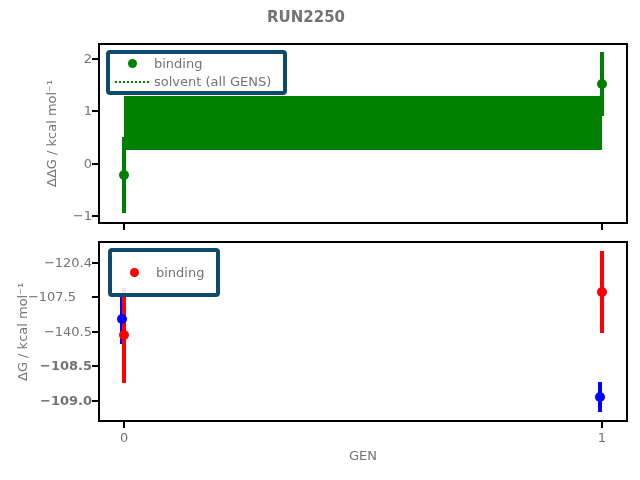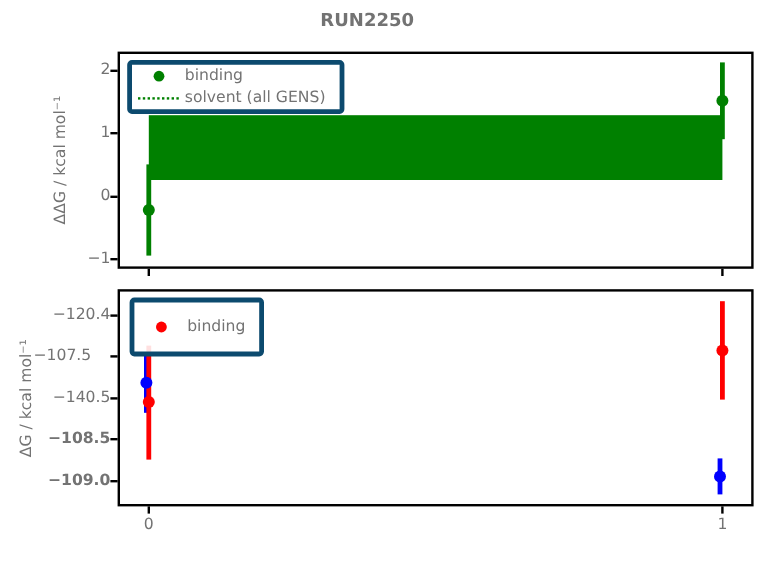--- a/index.html
+++ b/index.html
@@ -77,20 +77,21 @@
       <div class="bar" style="left: 122.039px; top: 287.767px; width: 4px; height: 95.0428px; background: rgb(255, 0, 0);"></div>
       <div class="bar" style="left: 599.961px; top: 251.265px; width: 4px; height: 81.2685px; background: rgb(255, 0, 0);"></div>
       <div class="pt" style="left: 117.039px; top: 314.447px; width: 10px; height: 10px; background: rgb(0, 0, 255);"></div>
       <div class="pt" style="left: 594.961px; top: 392.272px; width: 10px; height: 10px; background: rgb(0, 0, 255);"></div>
       <div class="pt" style="left: 119.039px; top: 330.288px; width: 10px; height: 10px; background: rgb(255, 0, 0);"></div>
       <div class="pt" style="left: 596.961px; top: 286.899px; width: 10px; height: 10px; background: rgb(255, 0, 0);"></div>
     </div>
 
   <div class="ylab" id="ylab0">ΔΔG / kcal mol⁻¹</div>
   <div class="ylab" id="ylab1">ΔG / kcal mol⁻¹</div>
+  <div class="xlab">GEN</div>
 
   <div class="legend" id="legend0">
     <div class="lrow">
       <span class="lmark">
           <span class="ldot" id="lm-binding" style="background: rgb(0, 128, 0);"></span>
         </span>
       <span class="ltext">binding</span>
     </div>
     <div class="lrow">
       <span class="lmark">

